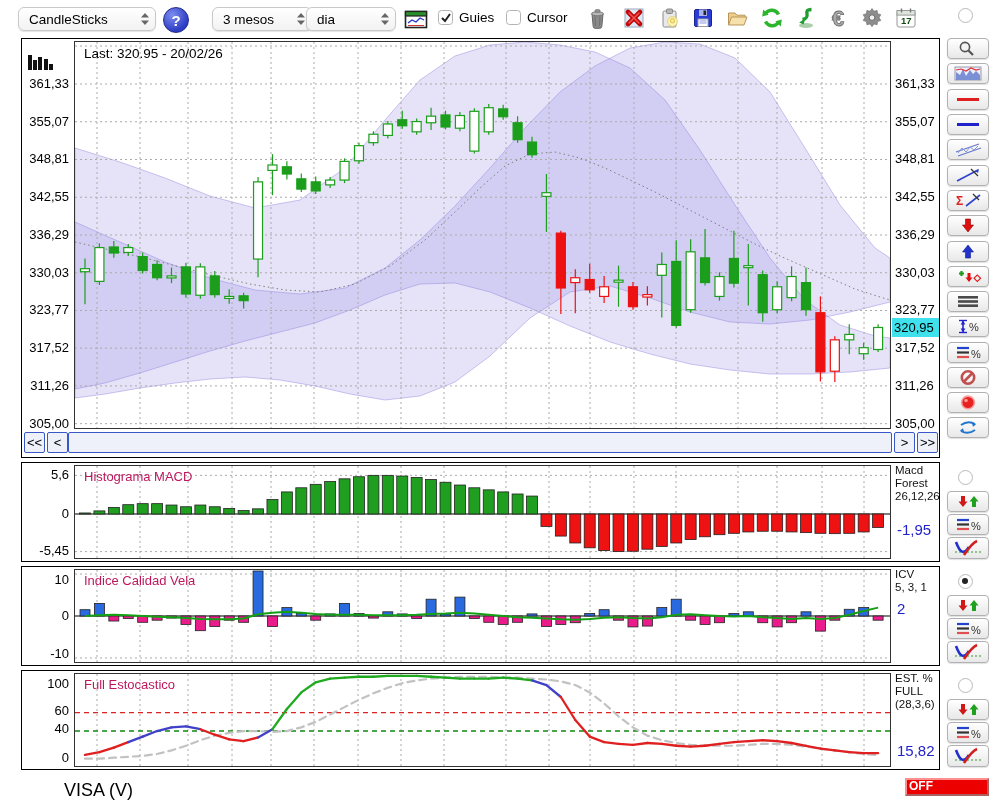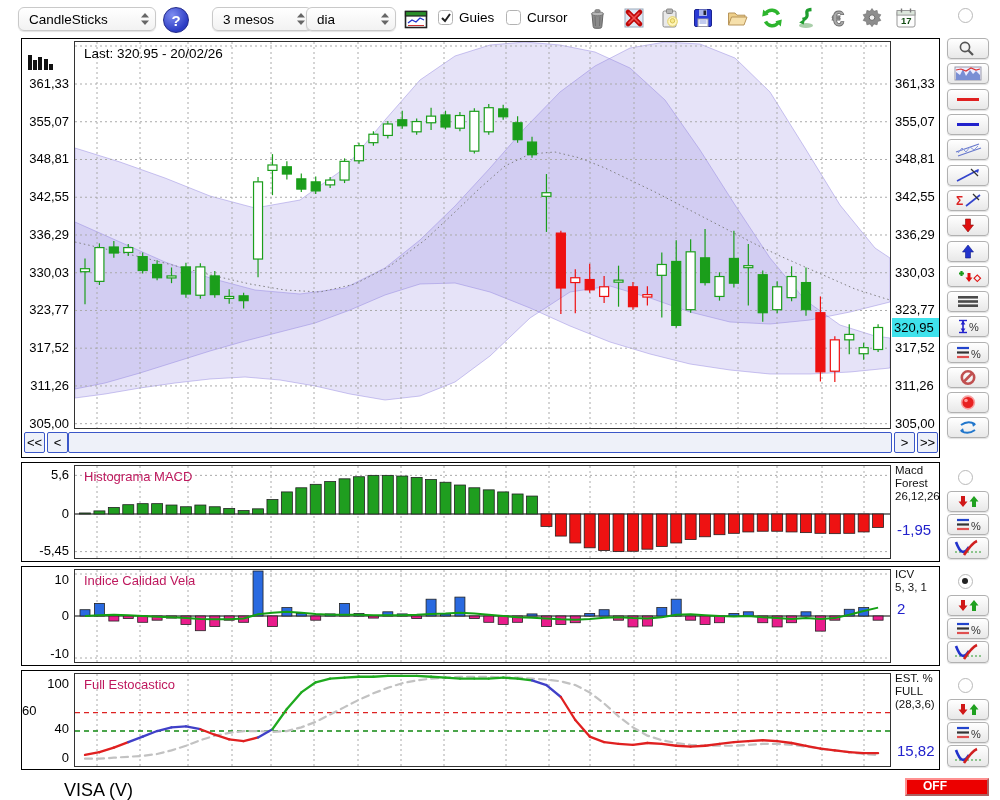--- a/index.html
+++ b/index.html
@@ -42,21 +42,21 @@
   .sradio{position:absolute;left:958px;width:15px;height:15px;border:1.5px solid #b9b9b9;border-radius:50%;
           background:#fff;z-index:30;box-sizing:border-box}
   .sradio.sel::after{content:"";position:absolute;left:3px;top:3px;width:6px;height:6px;border-radius:50%;background:#222}
   
   .statusbar{position:absolute;left:0;top:775px;width:1000px;height:25px;z-index:30}
   .sym{position:absolute;left:64px;top:5px;font-size:18px}
   .cfgpath{position:absolute;left:0;top:5px;width:1000px;text-align:center;color:#2121e6;
            font-size:12.5px;font-weight:bold}
   .offbtn{position:absolute;left:905px;top:3px;width:84px;height:18px;background:#ec0000;
           border:2px outset #ff9090;color:#fff;font-weight:bold;font-size:12px;line-height:13px;
-          padding-left:16px;box-sizing:border-box}
+          padding-left:2px;box-sizing:border-box}
 </style>
 </head>
 <body>
 
 <div class="toolbar">
   <div class="popup" style="left:18px;top:7px;width:138px">
     <span>CandleSticks</span>
     <svg width="10" height="14">
         <polygon points="5,1 9,5.5 1,5.5" fill="#666"></polygon>
         <polygon points="5,13 9,8.5 1,8.5" fill="#666"></polygon>
@@ -590,21 +590,21 @@
     <div class="albl" style="left: 895px; top: 377.922px;">311,26</div>
     <div class="albl" style="left: 22px; top: 415.67px; width: 47px; text-align: right;">305,00</div>
     <div class="albl" style="left: 895px; top: 415.67px;">305,00</div>
     <div class="albl" style="left: 22px; top: 467.36px; width: 47px; text-align: right;">5,6</div>
     <div class="albl" style="left: 22px; top: 506px; width: 47px; text-align: right;">0</div>
     <div class="albl" style="left: 22px; top: 543px; width: 47px; text-align: right;">-5,45</div>
     <div class="albl" style="left: 22px; top: 572px; width: 47px; text-align: right;">10</div>
     <div class="albl" style="left: 22px; top: 608px; width: 47px; text-align: right;">0</div>
     <div class="albl" style="left: 22px; top: 646px; width: 47px; text-align: right;">-10</div>
     <div class="albl" style="left: 22px; top: 676px; width: 47px; text-align: right;">100</div>
-    <div class="albl" style="left: 22px; top: 702.8px; width: 47px; text-align: left;">60</div>
+    <div class="albl" style="left: 22px; top: 702.8px; width: 47px; text-align: right;">60</div>
     <div class="albl" style="left: 22px; top: 721.2px; width: 47px; text-align: right;">40</div>
     <div class="albl" style="left: 22px; top: 750px; width: 47px; text-align: right;">0</div>
     <div class="albl" style="left: 75px; top: 435px; width: 44px; text-align: center;">25</div>
     <div class="albl" style="left: 118px; top: 435px; width: 44px; text-align: center;">Des25</div>
     <div class="albl" style="left: 166px; top: 435px; width: 44px; text-align: center;">04</div>
     <div class="albl" style="left: 210px; top: 435px; width: 44px; text-align: center;">09</div>
     <div class="albl" style="left: 249px; top: 435px; width: 44px; text-align: center;">12</div>
     <div class="albl" style="left: 292px; top: 435px; width: 44px; text-align: center;">17</div>
     <div class="albl" style="left: 336px; top: 435px; width: 44px; text-align: center;">22</div>
     <div class="albl" style="left: 379px; top: 435px; width: 44px; text-align: center;">26</div>

